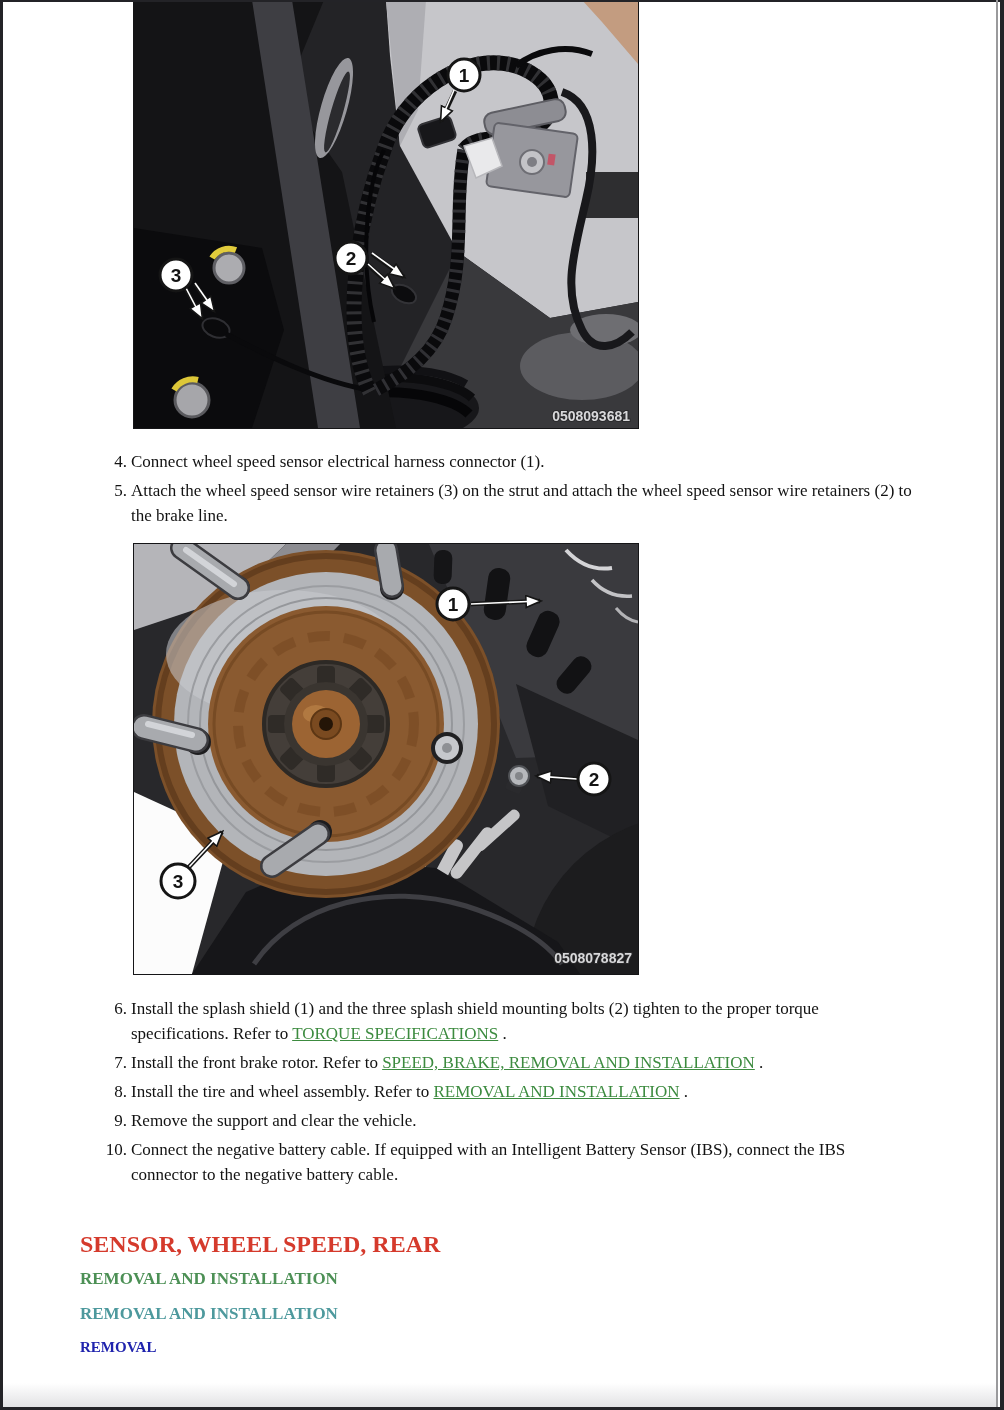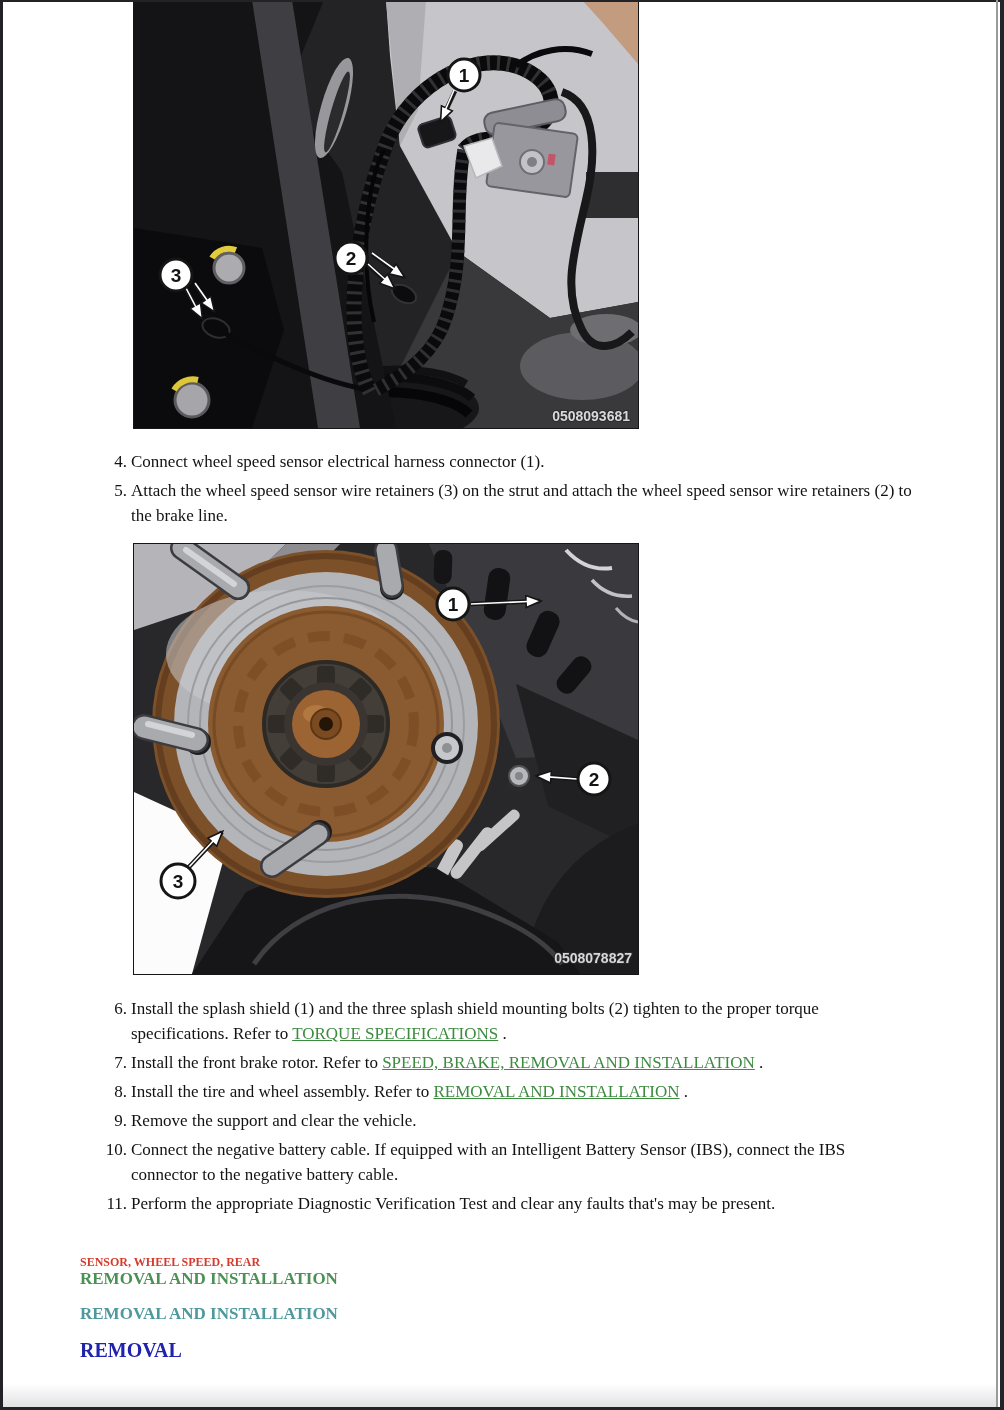--- a/index.html
+++ b/index.html
@@ -30,24 +30,24 @@
   .steps { position:absolute; left:80px; width:832px; }
   #steps-a { top:449px; }
   #steps-b { top:996px; }
   .step { display:flex; font-size:17px; line-height:25px; color:#121212; margin-bottom:4px; }
   .step .num { flex:none; width:47px; text-align:right; padding-right:4px; }
   .step .txt { flex:1; }
   .ref-link { color:#3c8b3f; font-weight:normal; text-decoration:underline; cursor:pointer; }
 
   
   .hd { position:absolute; left:80px; font-weight:bold; white-space:nowrap; }
-  .hd-red   { top:1231px; font-size:12px; color:#d53a2c;margin-top:24px; }
+  .hd-red   { top:1231px; font-size:24px; color:#d53a2c; }
   .hd-green { top:1269px; font-size:17px; color:#4c9055; }
   .hd-teal  { top:1304px; font-size:17px; color:#4d999d; }
-  .hd-blue  { top:1339px; font-size:20px; color:#1f23ad; }
+  .hd-blue  { top:1339px; font-size:15px; color:#1f23ad; }
 </style>
 </head>
 <body>
 
 <div class="page">
 
   <figure class="photo fig1" style="margin:0;">
     <svg viewBox="0 0 504 428" preserveAspectRatio="none">
       <defs>
         <marker id="ah1" markerWidth="18" markerHeight="16" refX="15" refY="7" orient="auto" markerUnits="userSpaceOnUse">
@@ -281,24 +281,20 @@
       <span class="txt"><span>Install the tire and wheel assembly. Refer to </span><a class="ref-link">REMOVAL AND INSTALLATION</a><span> .</span></span>
     </div>
     <div class="step">
       <span class="num">9.</span>
       <span class="txt"><span>Remove the support and clear the vehicle.</span></span>
     </div>
     <div class="step">
       <span class="num">10.</span>
       <span class="txt"><span>Connect the negative battery cable. If equipped with an Intelligent Battery Sensor (IBS), connect the IBS connector to the negative battery cable.</span></span>
     </div>
-    <div class="step">
-      <span class="num">11.</span>
-      <span class="txt"><span>Perform the appropriate Diagnostic Verification Test and clear any faults that's may be present.</span></span>
-    </div>
   </div>
 
   <div class="hd hd-red">SENSOR, WHEEL SPEED, REAR</div>
   <div class="hd hd-green">REMOVAL AND INSTALLATION</div>
   <div class="hd hd-teal">REMOVAL AND INSTALLATION</div>
   <div class="hd hd-blue">REMOVAL</div>
 
   <div class="bottom-band"></div>
   <div class="edge edge-top"></div>
   <div class="edge edge-left"></div>

